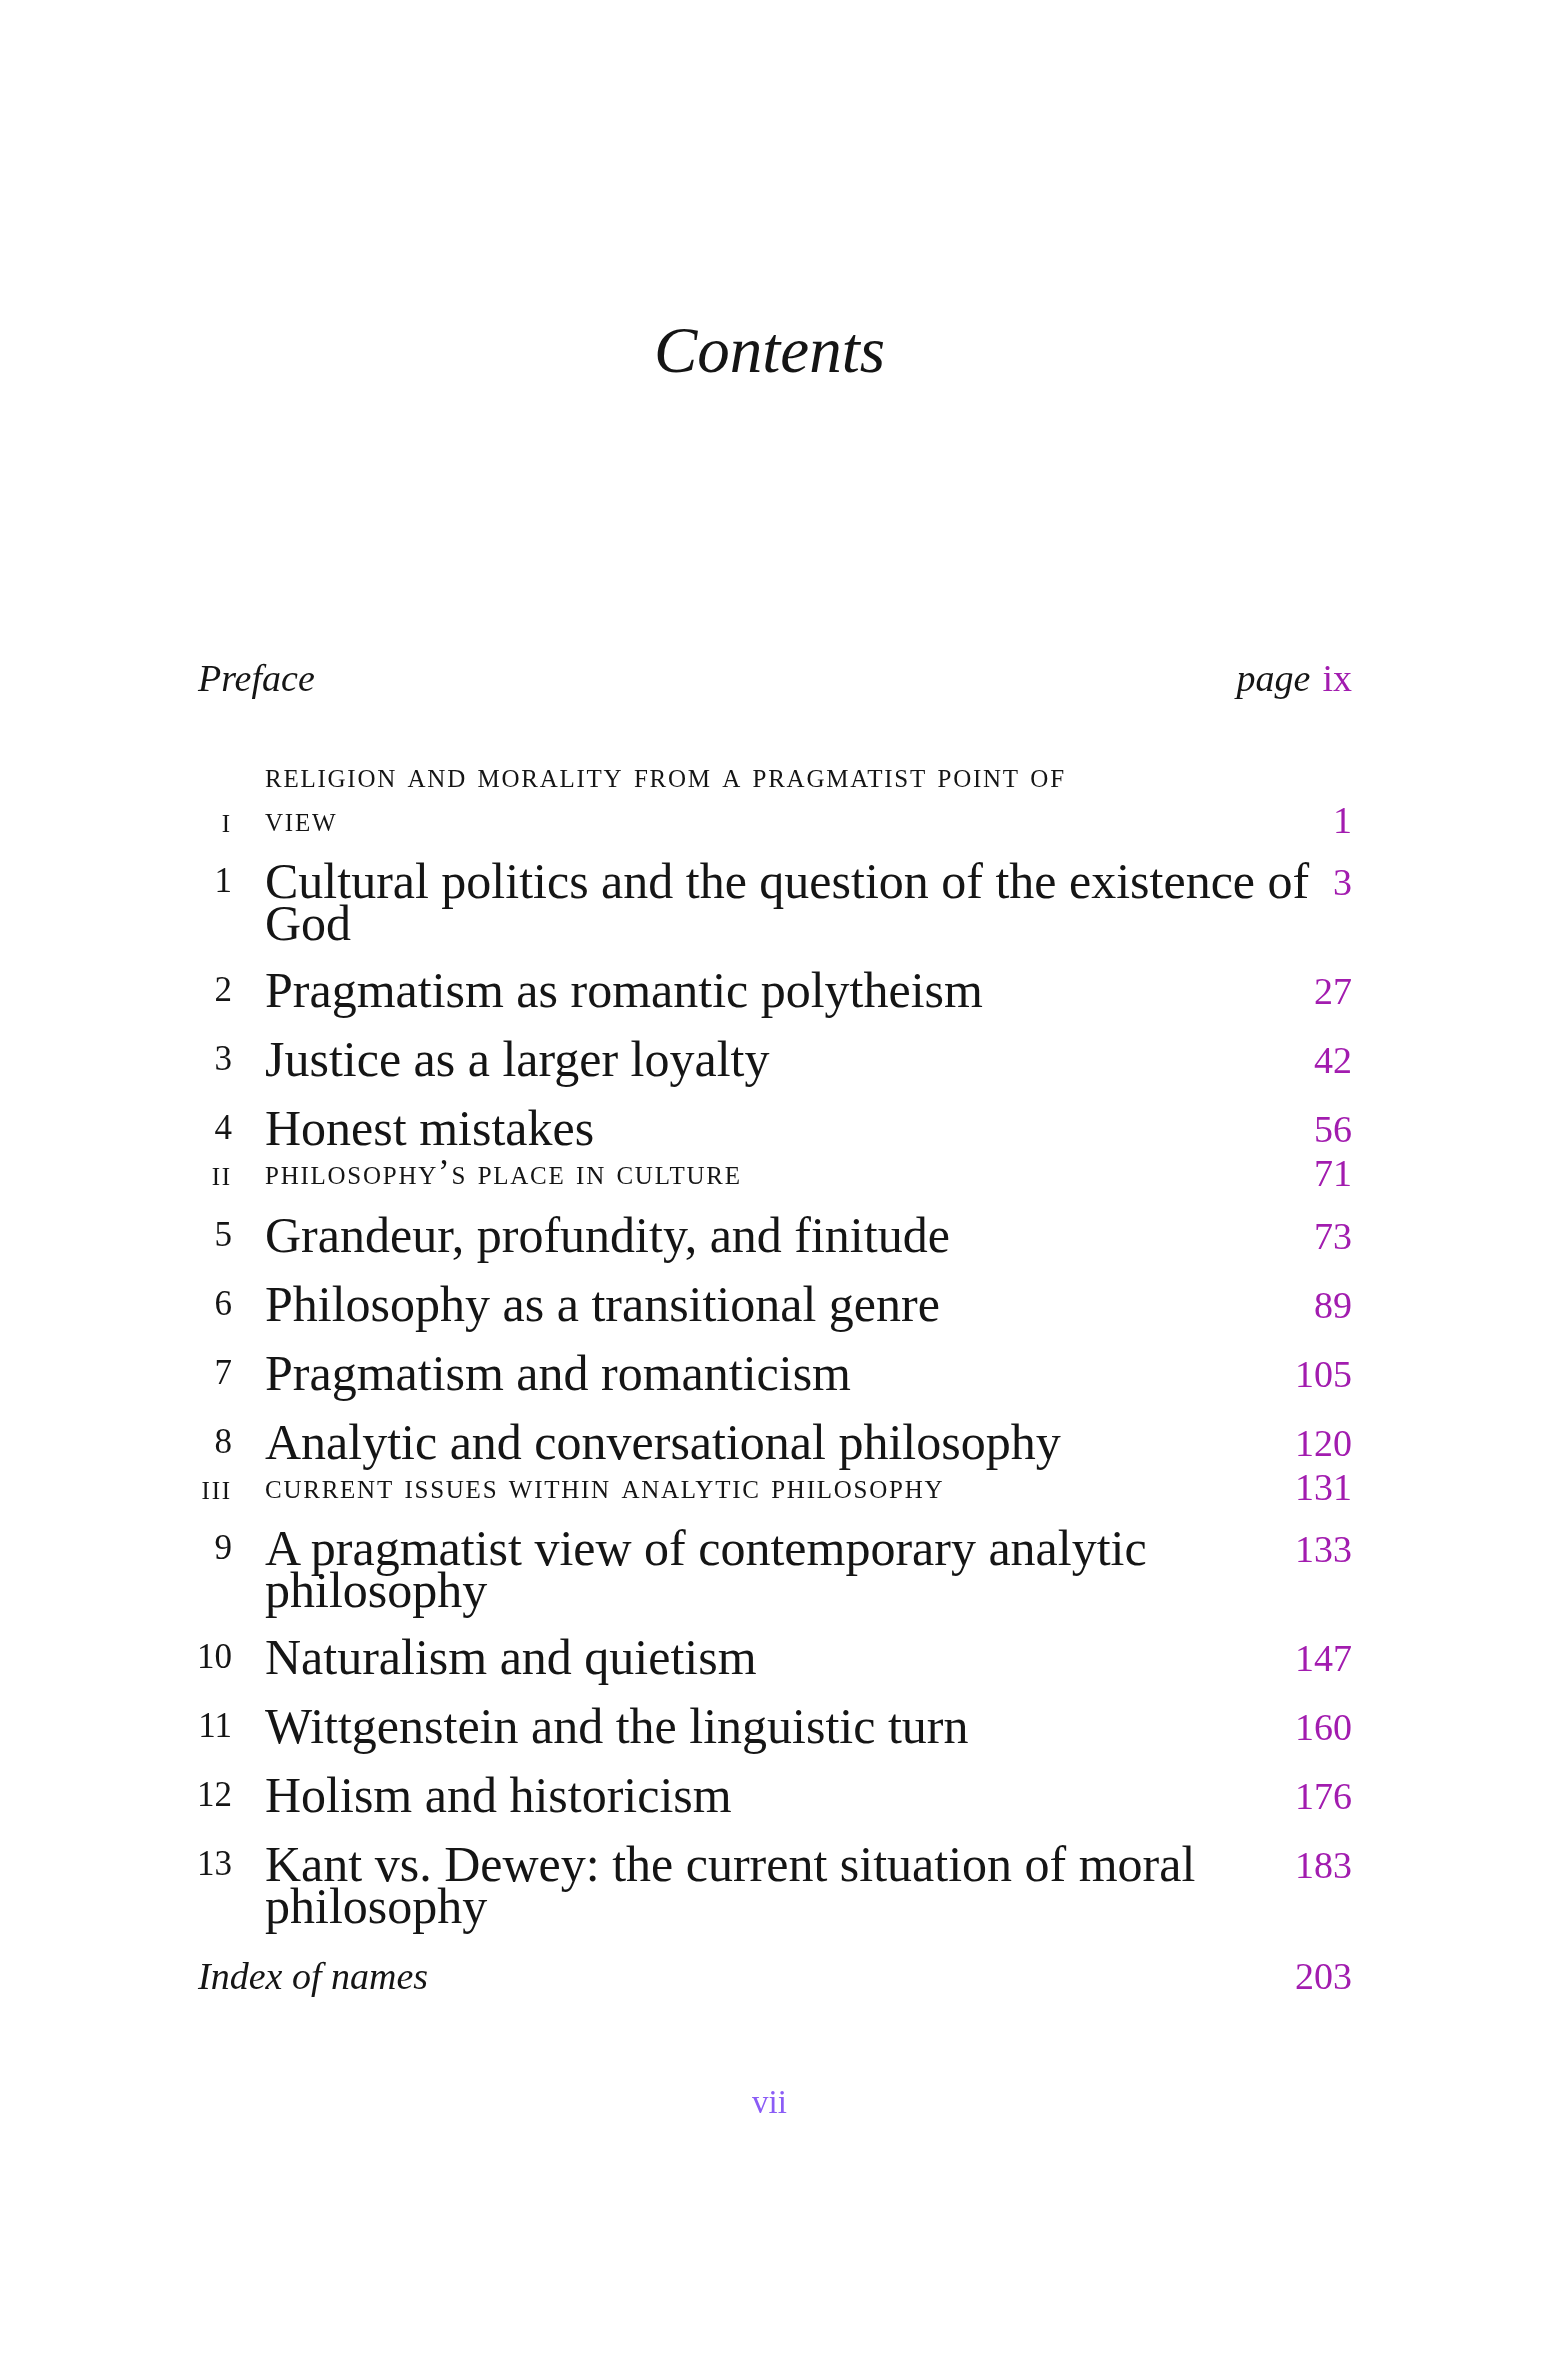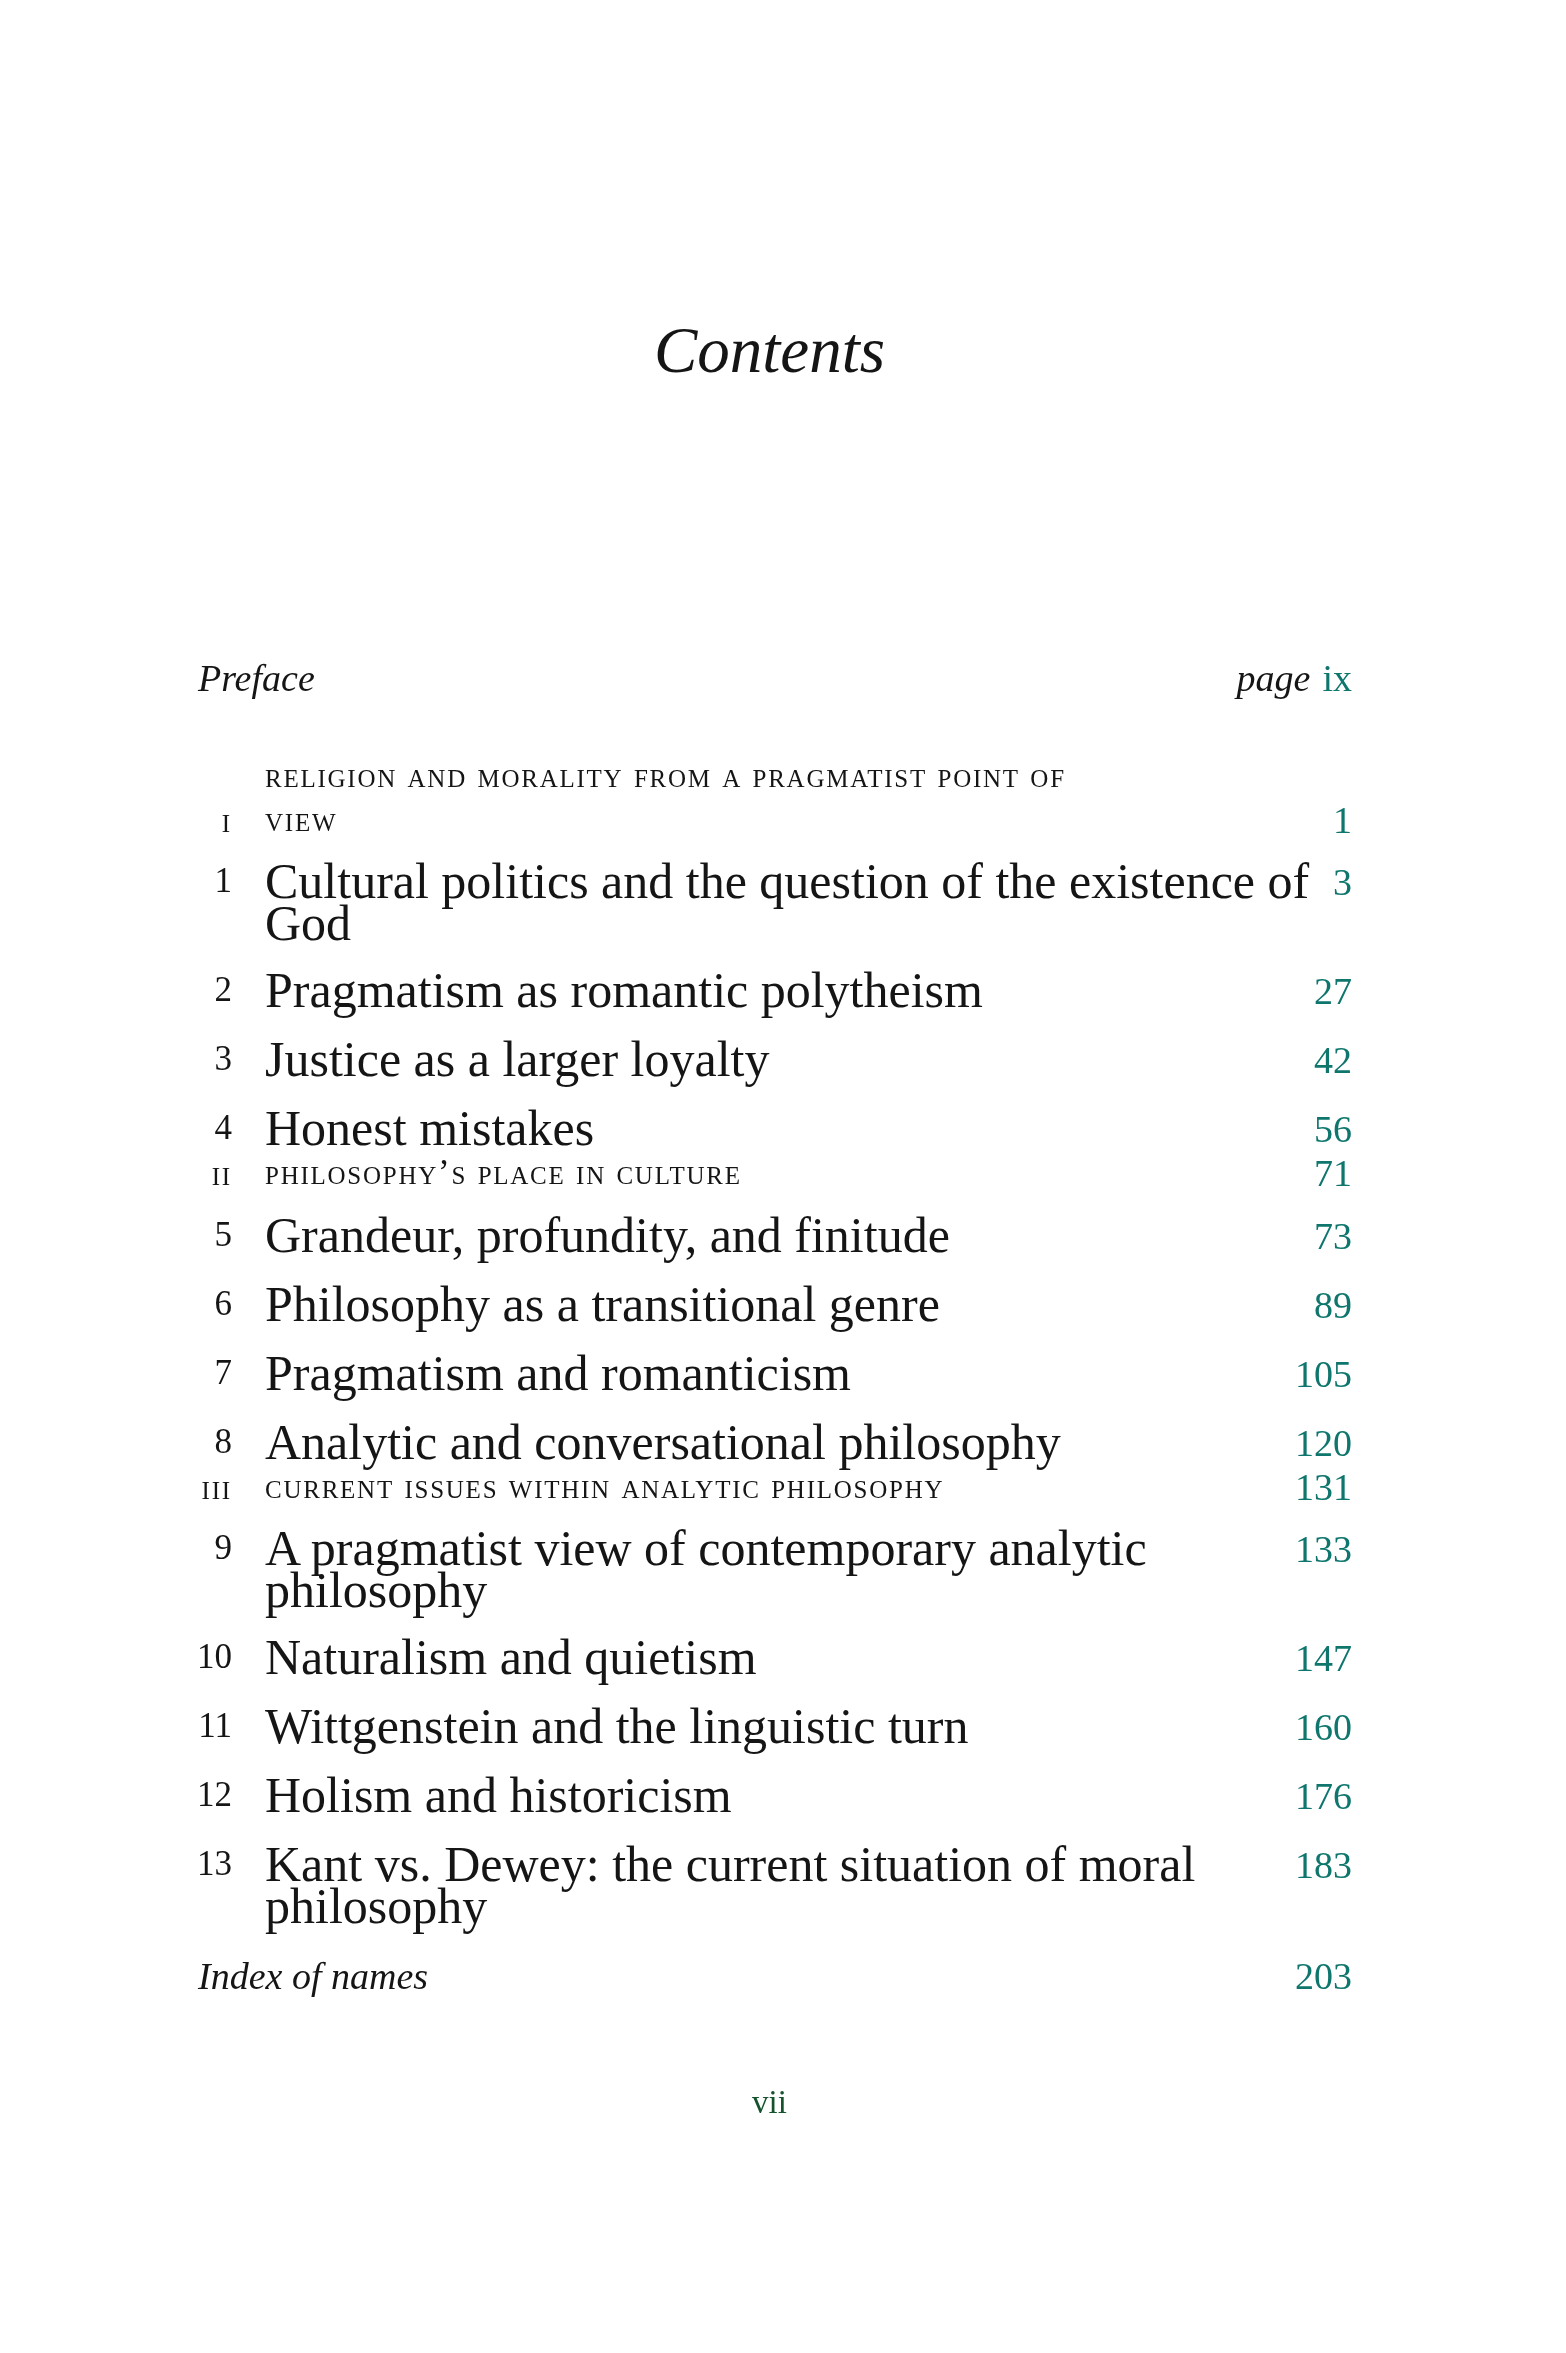--- a/index.html
+++ b/index.html
@@ -35,21 +35,21 @@
   .row { display: flex; align-items: flex-start; }
 
   
   .fm { font-size: 38px; line-height: 45px; }
   .fm .label { font-style: italic; }
   .fm .spacer { flex: 1; }
   .page-word { font-style: italic; margin-right: 12.2px; font-size: 38px; }
 
   
   .pg {
-    color: #0f766e;
+    color: #a21caf;
     font-size: 38px;
     margin-left: 17.5px;
     text-align: right;
     white-space: nowrap;
   }
 
   
   .numcol {
     flex: none;
     width: 34px;
@@ -95,21 +95,21 @@
   .back-row .label { font-style: italic; }
   .back-row .spacer { flex: 1; }
 
   .folio {
     position: absolute;
     top: 2084px;
     left: 0;
     width: 100%;
     text-align: center;
     font-size: 33px;
-    color: #14532d;
+    color: #8b5cf6;
   }
 </style>
 </head>
 <body>
 
 <div class="page">
 
   <div class="book-title">Contents</div>
 
   <div class="toc">

